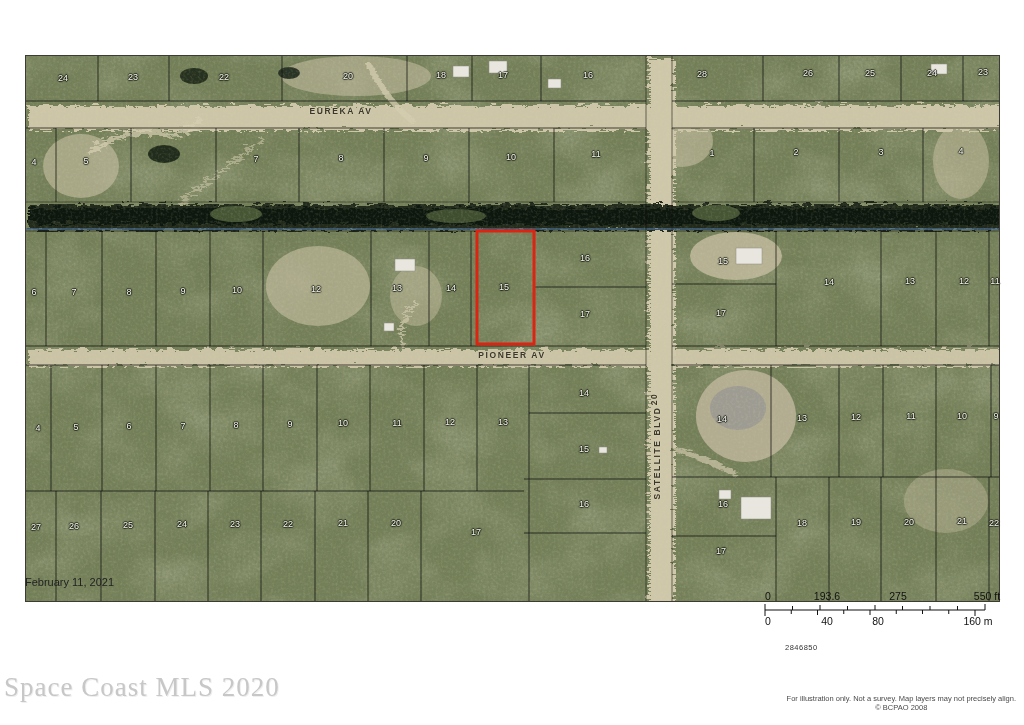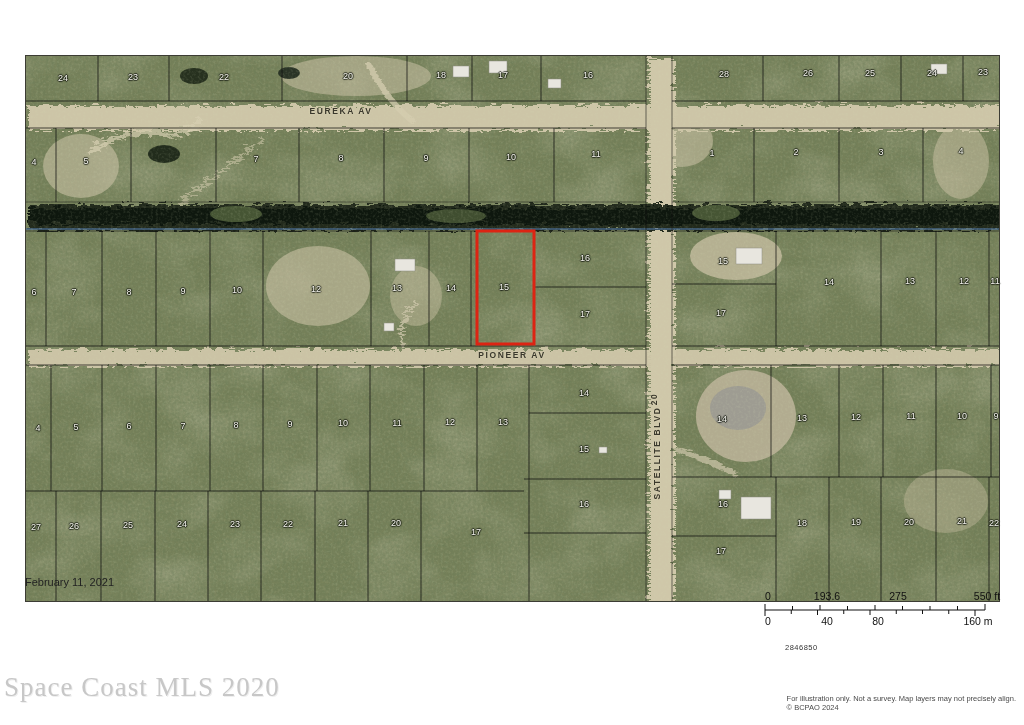--- a/index.html
+++ b/index.html
@@ -23,21 +23,21 @@
   .scalebox{position:absolute;left:760px;top:575px;width:262px;height:78px;font-size:10.5px;color:#111;}
   .ratio{position:absolute;left:0;top:0;width:250px;text-align:center;}
   .tick{position:absolute;transform:translateX(-50%);white-space:nowrap;}
   .ftrow .tick{top:15px;}
   .mrow .tick{top:40px;}
   .barsvg{position:absolute;left:0;top:27px;}
   .mapnum{position:absolute;left:785px;top:643px;font-size:7.5px;color:#333;letter-spacing:.5px;}
   .watermark{position:absolute;left:4px;top:672px;font-family:"Liberation Serif",serif;
       font-size:27px;color:#c7c7c7;letter-spacing:1px;
       text-shadow:1px 1px 0 #efefef;}
-  .disclaimer{position:absolute;right:8px;top:694px;text-align:left;
+  .disclaimer{position:absolute;right:8px;top:694px;text-align:center;
       font-size:7.5px;color:#4a4a4a;line-height:1.25;}
 </style>
 </head>
 <body>
 
 <div class="page">
 
 
   <div class="map">
     <svg width="973" height="545" viewBox="0 0 973 545">
@@ -150,21 +150,21 @@
     </svg>
 
     <div class="overlay" id="parcel-layer">
         <div class="parcel-num" style="left: 37px; top: 22px;">24</div>
         <div class="parcel-num" style="left: 107px; top: 21px;">23</div>
         <div class="parcel-num" style="left: 198px; top: 21px;">22</div>
         <div class="parcel-num" style="left: 322px; top: 20px;">20</div>
         <div class="parcel-num" style="left: 415px; top: 19px;">18</div>
         <div class="parcel-num" style="left: 477px; top: 19px;">17</div>
         <div class="parcel-num" style="left: 562px; top: 19px;">16</div>
-        <div class="parcel-num" style="left: 698px; top: 18px;">28</div>
+        <div class="parcel-num" style="left: 676px; top: 18px;">28</div>
         <div class="parcel-num" style="left: 782px; top: 17px;">26</div>
         <div class="parcel-num" style="left: 844px; top: 17px;">25</div>
         <div class="parcel-num" style="left: 906px; top: 17px;">24</div>
         <div class="parcel-num" style="left: 957px; top: 16px;">23</div>
         <div class="parcel-num" style="left: 8px; top: 106px;">4</div>
         <div class="parcel-num" style="left: 60px; top: 105px;">5</div>
         <div class="parcel-num" style="left: 230px; top: 103px;">7</div>
         <div class="parcel-num" style="left: 315px; top: 102px;">8</div>
         <div class="parcel-num" style="left: 400px; top: 102px;">9</div>
         <div class="parcel-num" style="left: 485px; top: 101px;">10</div>
@@ -275,16 +275,16 @@
         <span class="tick" style="left: 218px;">160 m</span>
       </div>
   </div>
 
   <div class="mapnum">2846850</div>
 
   <div class="watermark">Space Coast MLS 2020</div>
 
   <div class="disclaimer">
     <div>For illustration only. Not a survey. Map layers may not precisely align.</div>
-    <div>© BCPAO 2024</div>
+    <div>© BCPAO 2008</div>
   </div>
 
 </div>
 
 </body></html>

